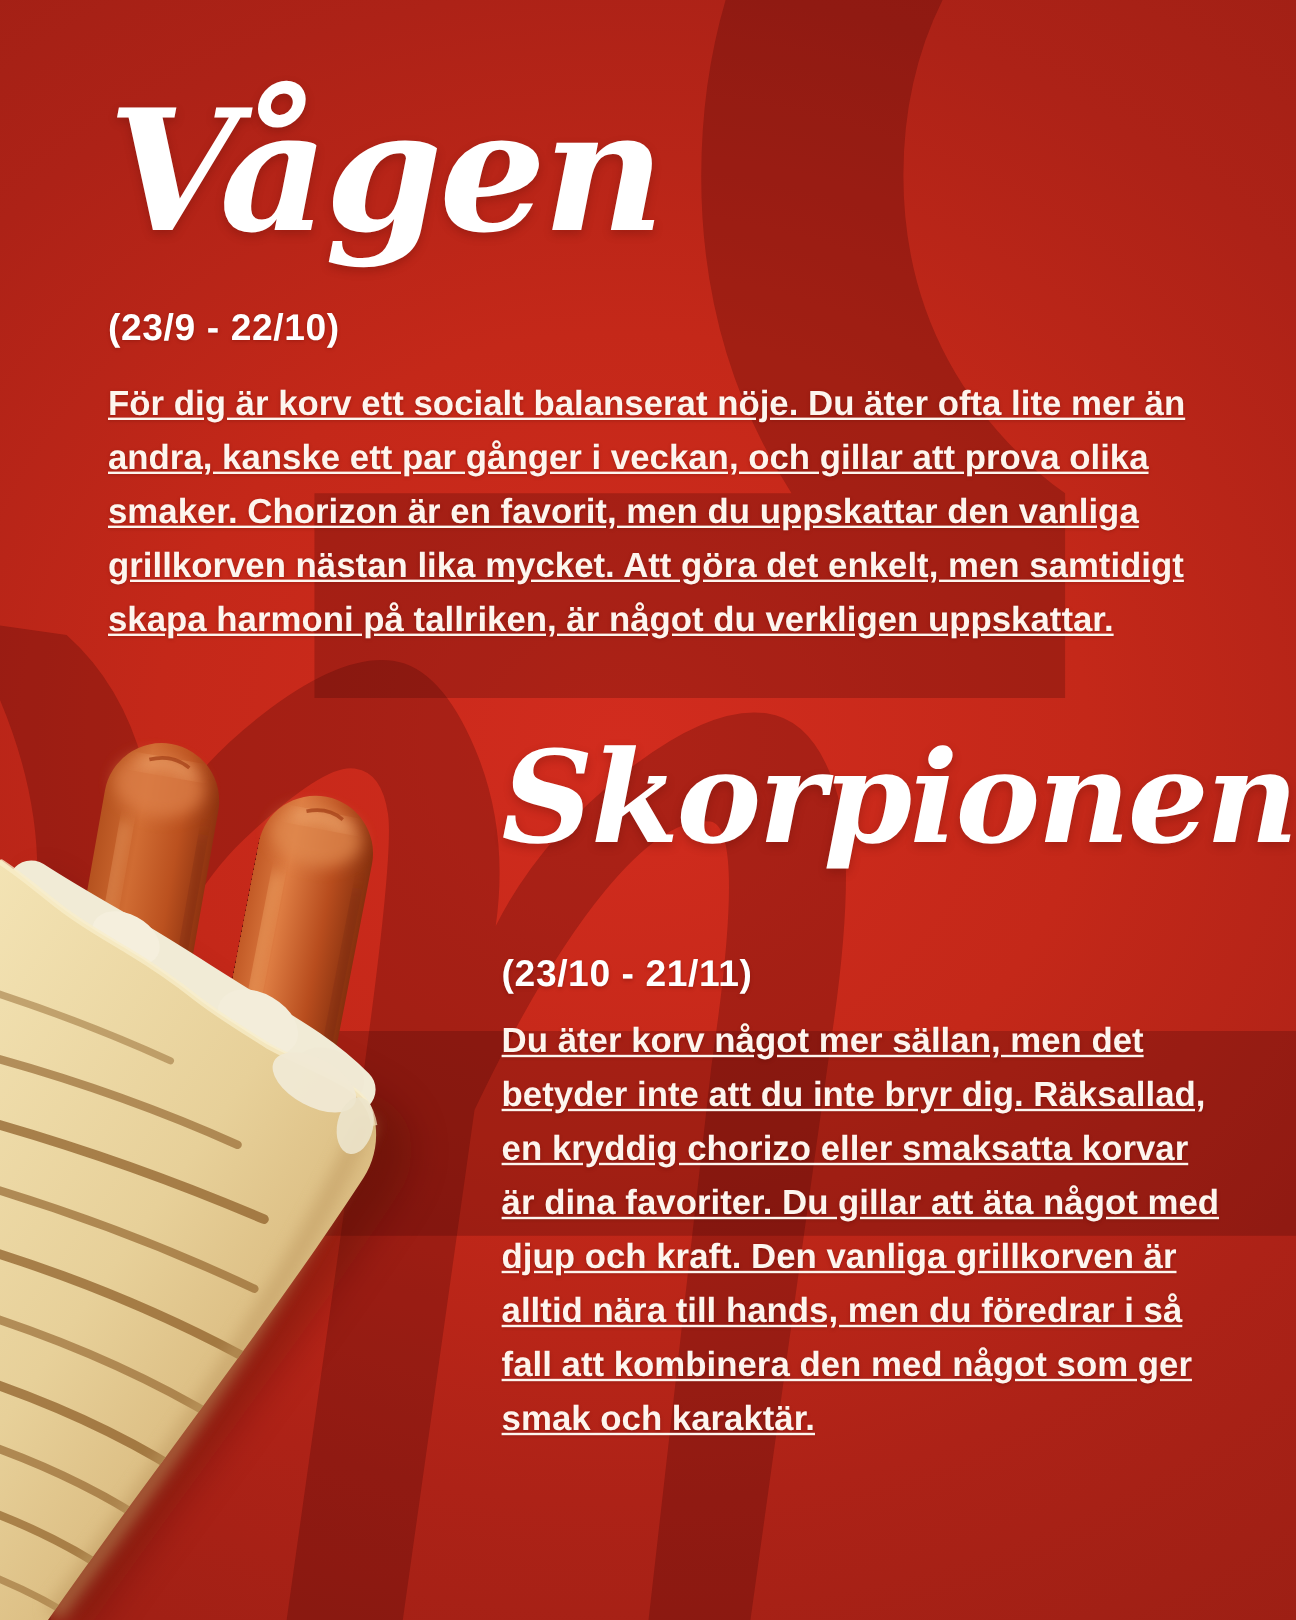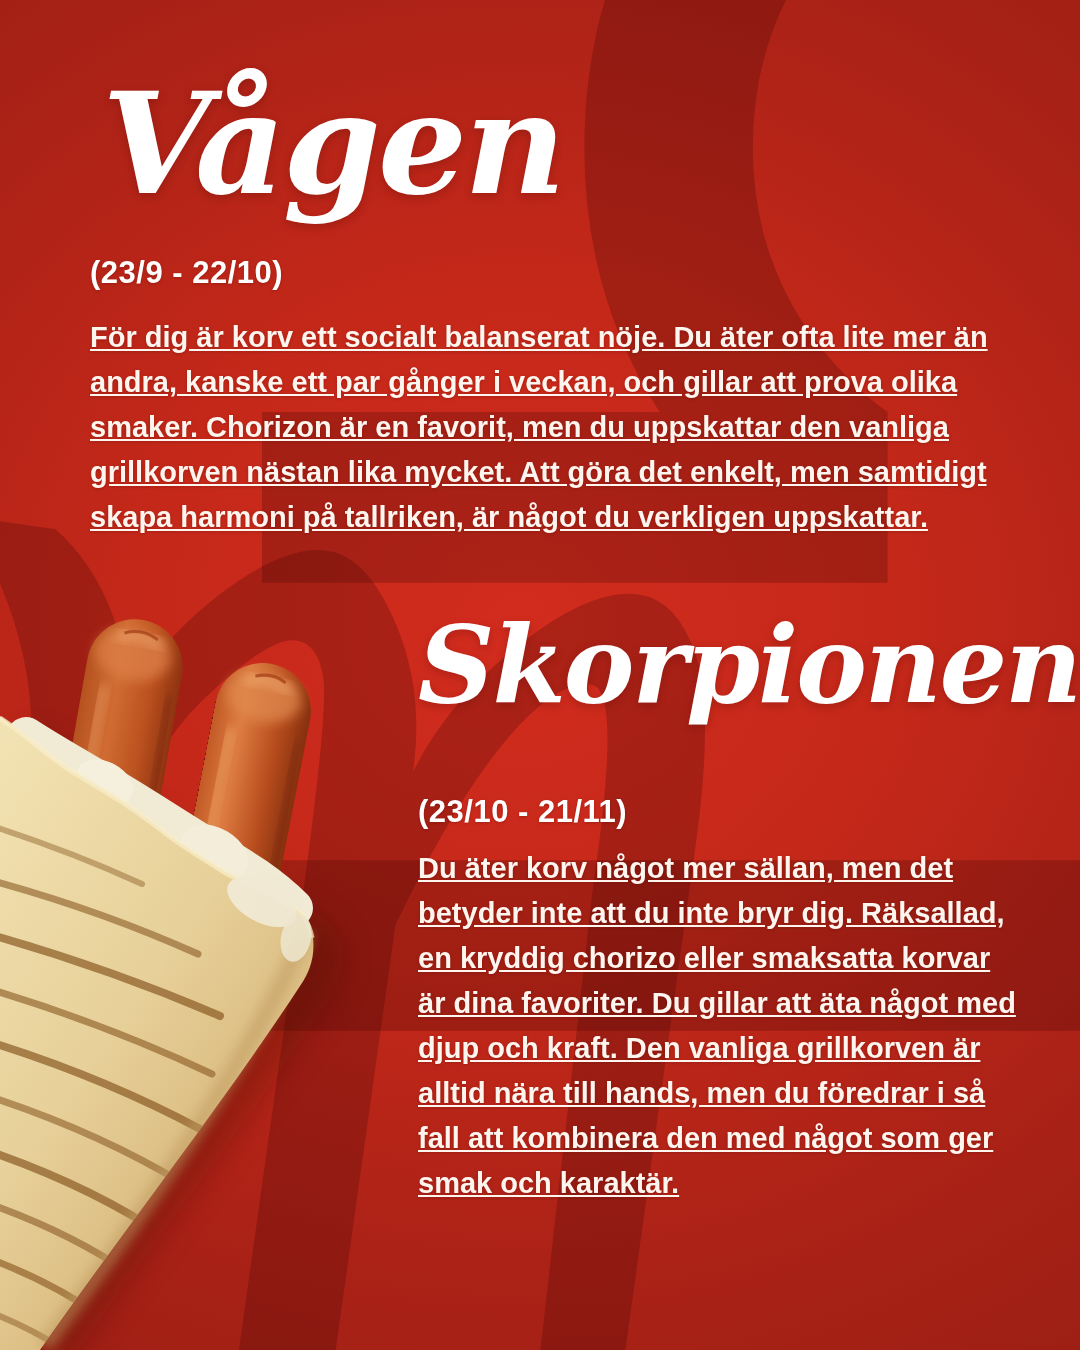--- a/index.html
+++ b/index.html
@@ -36,21 +36,21 @@
   .script-title{
     margin:0;
     font-family:"DejaVu Serif", serif;
     font-style:italic;
     font-weight:700;
     letter-spacing:-0.02em;
     color:#ffffff;
     line-height:1.15;
     text-shadow:0 3px 8px rgba(90,12,6,0.30);
   }
-  .vagen .script-title{font-size:140px;margin-left:12px;}
+  .vagen .script-title{font-size:140px;}
   .skorpionen .script-title{font-size:106px;}
   .date-range{
     font-size:31px;
     font-weight:700;
     letter-spacing:0.5px;
     color:#ffffff;
     text-shadow:0 1px 3px rgba(100,12,6,0.35);
   }
   .vagen .date-range{margin-top:30px;}
   .skorpionen .date-range{margin-top:68px;}

